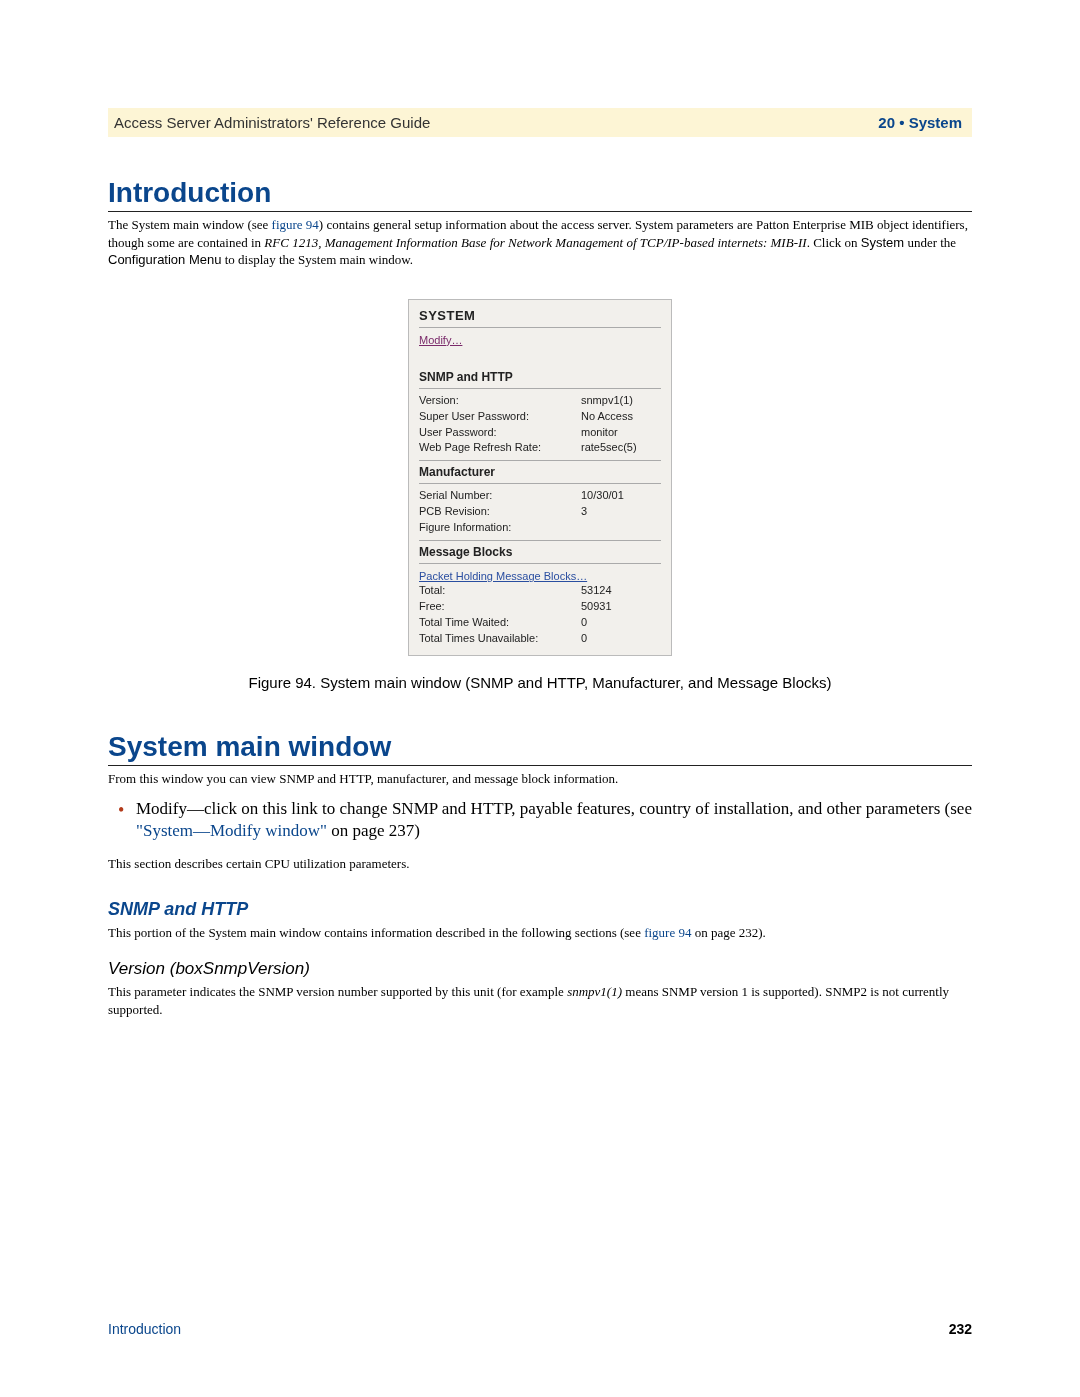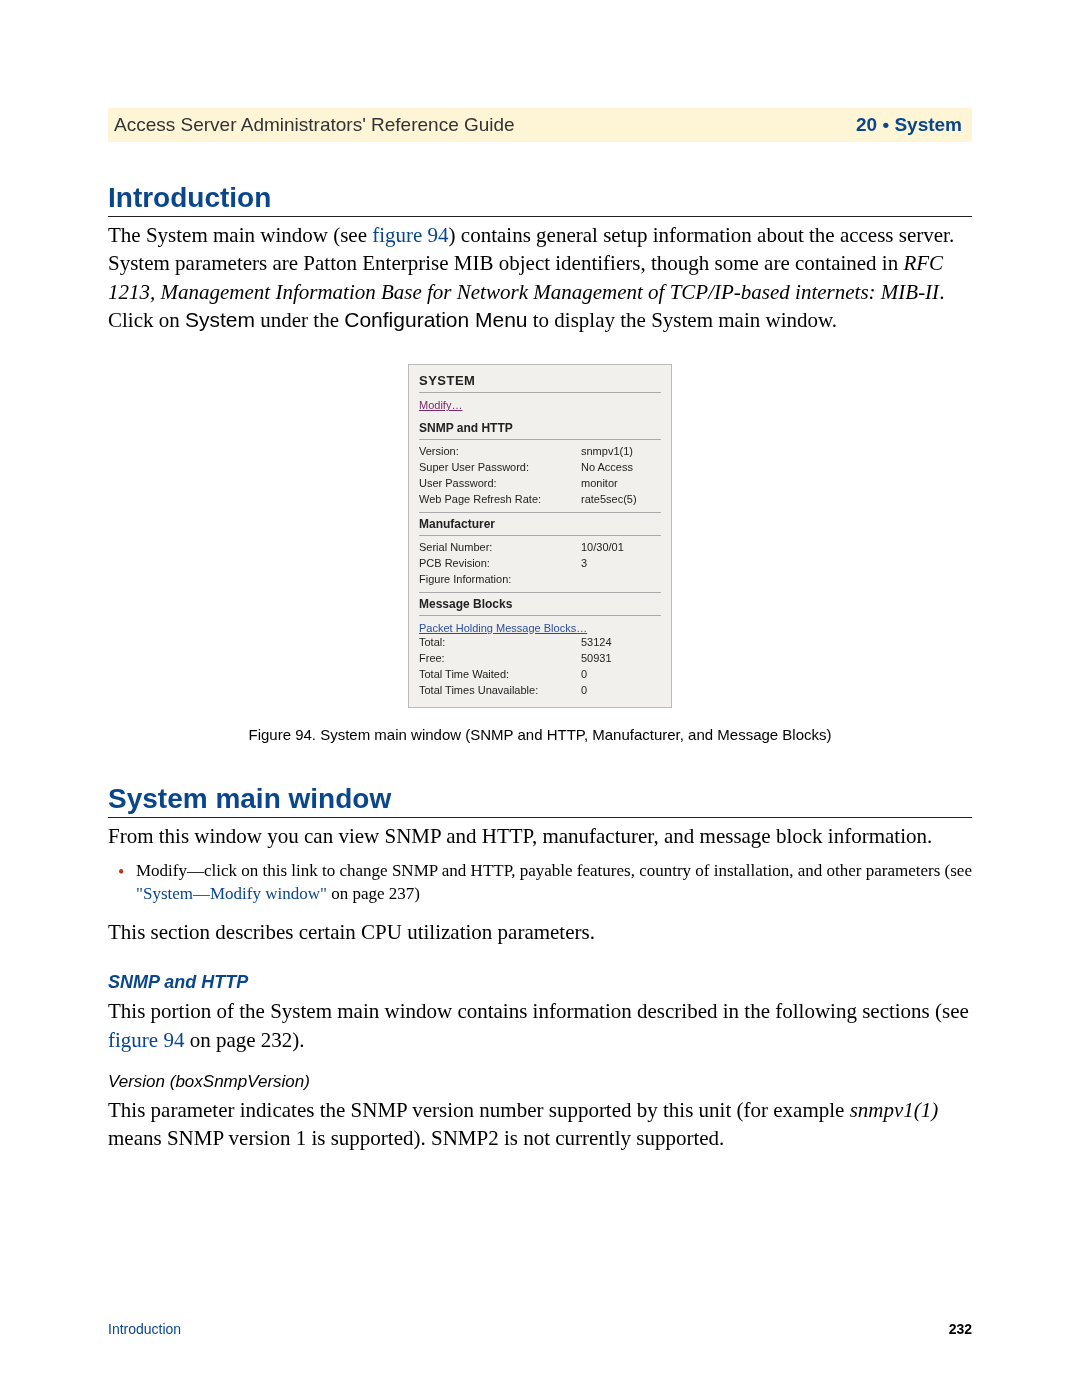--- a/index.html
+++ b/index.html
@@ -17,21 +17,21 @@
     box-sizing: border-box;
     position: relative;
   }
   .header-bar {
     background: #fdf5d5;
     display: flex;
     justify-content: space-between;
     align-items: center;
     padding: 6px 10px 6px 6px;
     font-family: Arial, Helvetica, sans-serif;
-    font-size: 19px;
+    font-size: 15px;
   }
   .header-left { color: #333; }
   .header-right { color: #0a468c; font-weight: bold; }
   h1.section-title {
     font-family: Arial, Helvetica, sans-serif;
     color: #0a468c;
     font-weight: bold;
     font-size: 28px;
     margin: 40px 0 2px 0;
     border-bottom: 1px solid #222;
@@ -46,21 +46,21 @@
     margin: 26px 0 4px 0;
   }
   h3.subsub {
     font-family: Arial, Helvetica, sans-serif;
     font-style: italic;
     font-weight: normal;
     font-size: 17px;
     margin: 18px 0 0 0;
   }
   p.body {
-    font-size: 21px;
+    font-size: 13px;
     line-height: 1.35;
     margin: 4px 0 10px 0;
   }
   .ital { font-style: italic; }
   .sans { font-family: Arial, Helvetica, sans-serif; }
   a.xref { color: #0a468c; text-decoration: none; }
   ul.bullets {
     list-style: none;
     padding: 0;
     margin: 4px 0 10px 0;
@@ -103,21 +103,21 @@
   }
   .panel hr {
     border: none;
     border-top: 1px solid #aaa;
     margin: 4px 0;
   }
   .panel .modify {
     color: #7a2a6a;
     text-decoration: underline;
     display: inline-block;
-    margin: 2px 0 6px 0;
+    margin: 2px 0 20px 0;
     font-size: 11px;
   }
   .panel .sect {
     font-weight: bold;
     font-size: 12px;
     margin-top: 4px;
   }
   .panel .row {
     display: flex;
     justify-content: space-between;

